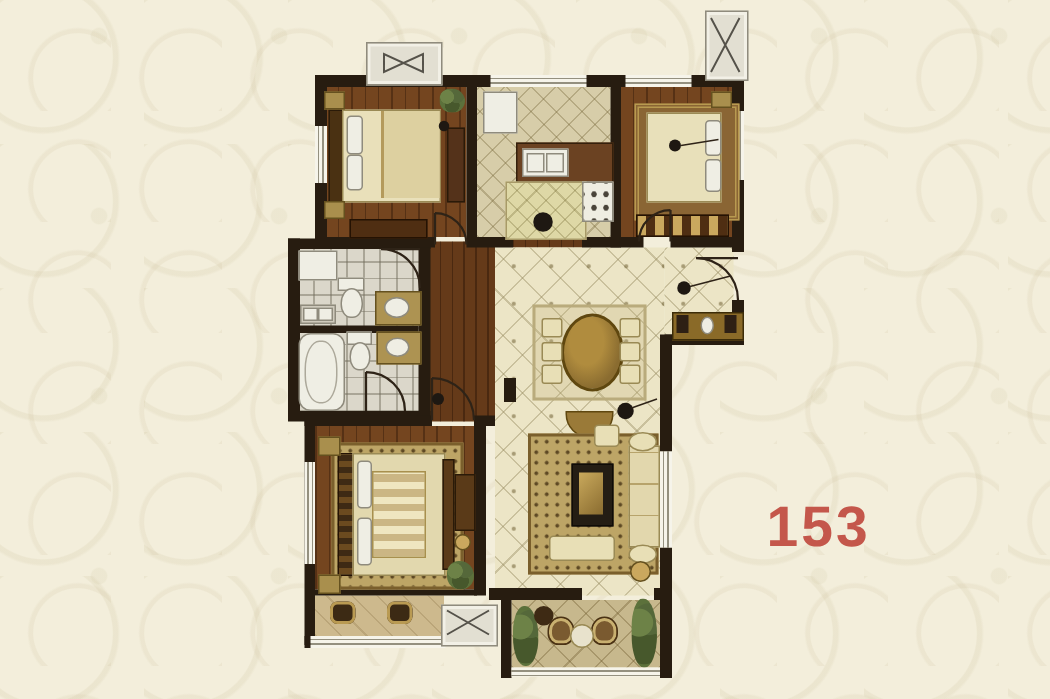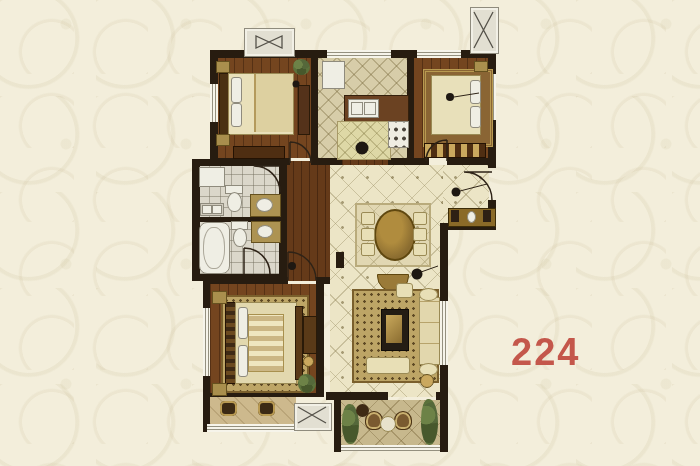--- a/index.html
+++ b/index.html
@@ -217,14 +217,14 @@
         <circle cx="417" cy="274" r="5.5"></circle>
       </g>
       <g stroke="#2e2317" stroke-width="1">
         <path d="M460,191 L487,184"></path>
         <path d="M454,97 L479,93"></path>
         <path d="M421,272 L438,266"></path>
       </g>
     </svg>
   </div>
 
-  <div class="lbl" style="left: 511px; top: 331px; font-size: 38px; color: rgb(196, 87, 75);">224</div>
+  <div class="lbl" style="left: 511px; top: 331px; font-size: 38px; color: rgb(196, 87, 75);">153</div>
 </div>
 
 </body></html>

